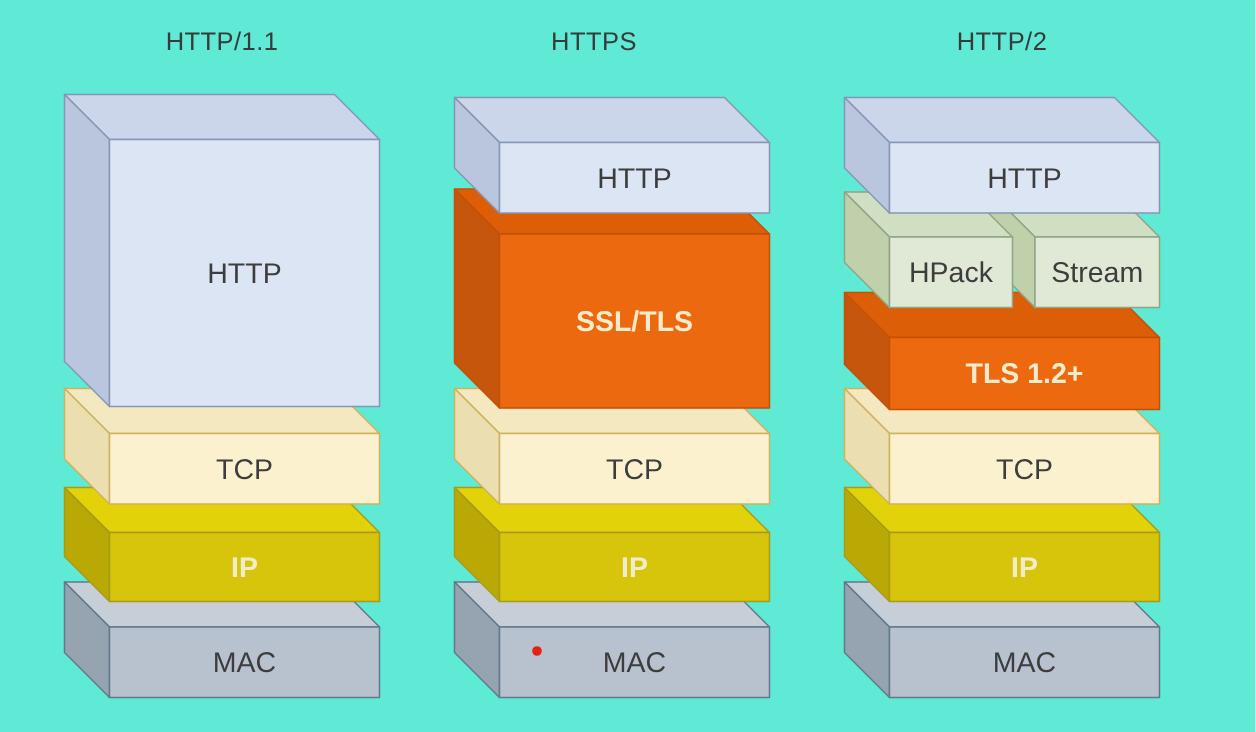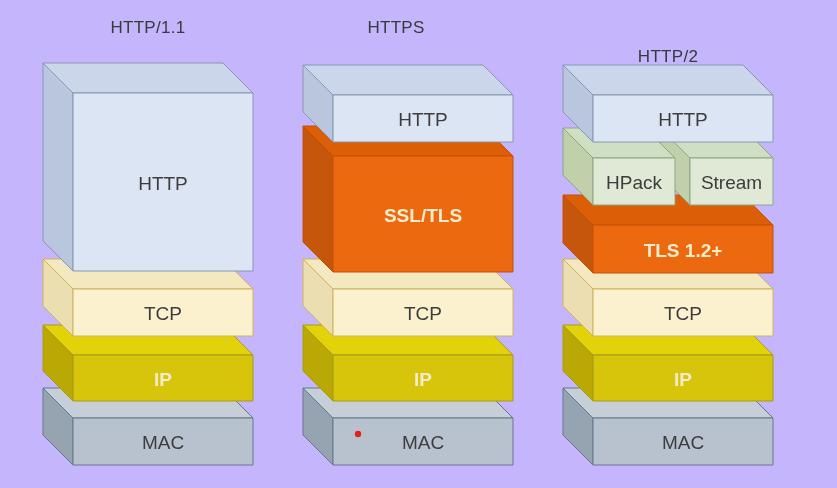--- a/index.html
+++ b/index.html
@@ -5,36 +5,36 @@
   html, body {
     margin: 0;
     padding: 0;
     background: #ffffff;
     font-family: "Liberation Sans", sans-serif;
   }
   .canvas {
     position: relative;
     width: 837px;
     height: 488px;
-    background: #c4b5fd;
+    background: #5eead4;
     overflow: hidden;
   }
   .col-title {
     position: absolute;
     top: 18px;
     width: 160px;
     text-align: center;
     font-size: 17px;
     color: #3a3a3a;
     letter-spacing: 0.3px;
     white-space: nowrap;
   }
   #title-http11 { left: 68px; }
   #title-https  { left: 316px; }
-  #title-http2  { left: 588px; margin-top: 29px; }
+  #title-http2  { left: 588px; }
   svg { position: absolute; left: 0; top: 0; }
   svg text {
     font-family: "Liberation Sans", sans-serif;
   }
 </style>
 </head>
 <body>
 
 <div class="canvas">
   <div class="col-title" id="title-http11">HTTP/1.1</div>

